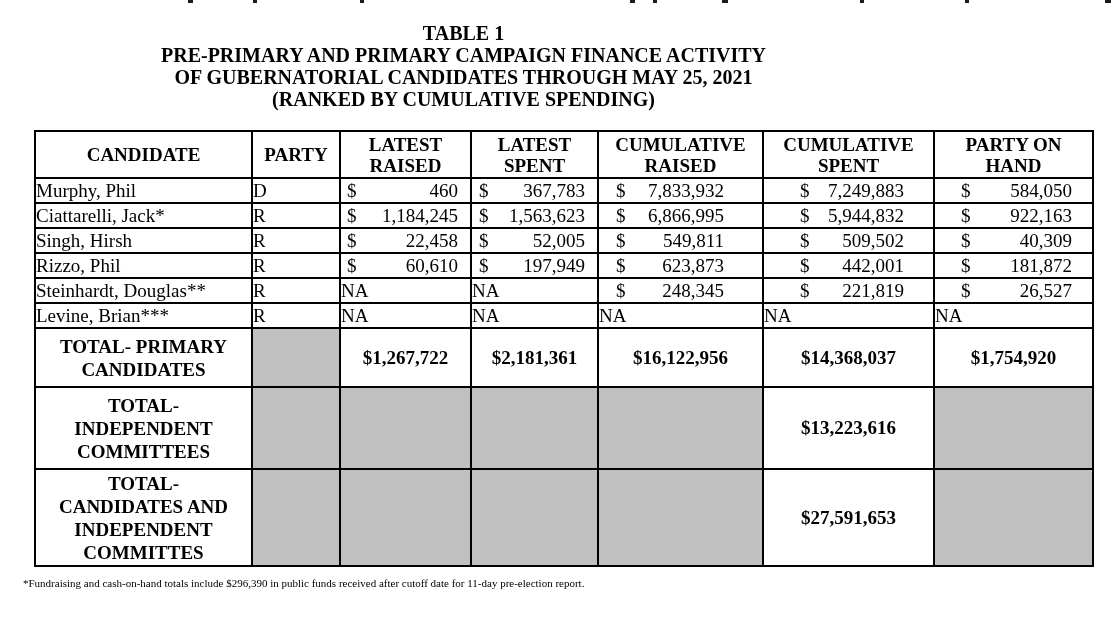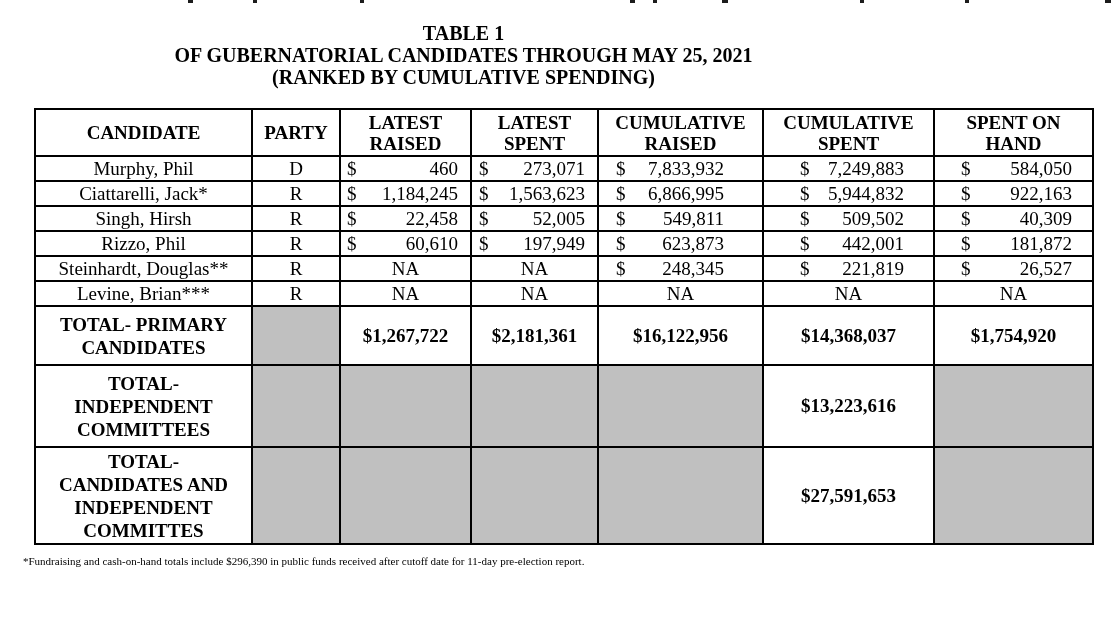--- a/index.html
+++ b/index.html
@@ -17,21 +17,21 @@
   .title div{white-space:nowrap;}
 
   table.fin{
     border-collapse:collapse;table-layout:fixed;
     margin:20px 0 0 34px;width:1058px;font-size:19px;
   }
   .fin th,.fin td{border:2px solid #000;padding:0;vertical-align:middle;overflow:hidden;}
   .fin th{font-weight:bold;font-size:19px;line-height:21px;text-align:center;}
   tr.hdr{height:47px;border-radius:9px;}
   tr.data{height:25px;}
-  td.ctr{text-align:center;}
+  td.ctr{}
   td.money .acct{display:flex;justify-content:space-between;align-items:baseline;}
   td.c3{padding:0 12px 0 6px;}
   td.c4{padding:0 12px 0 7px;}
   td.c5{padding:0 38px 0 17px;}
   td.c6{padding:0 29px 0 36px;}
   td.c7{padding:0 20px 0 26px;}
   tr.t1{height:59px;} tr.t2{height:82px;} tr.t3{height:97px;}
   td.label{font-weight:bold;text-align:center;line-height:23px;}
   td.gray{background:#c0c0c0;}
   td.val{text-align:center;font-weight:bold;}
@@ -50,20 +50,21 @@
     <i class="frag" style="left:630px;width:5px;"></i>
     <i class="frag" style="left:653px;width:4px;"></i>
     <i class="frag" style="left:722px;width:6px;"></i>
     <i class="frag" style="left:860px;width:4px;"></i>
     <i class="frag" style="left:965px;width:4px;"></i>
     <i class="frag" style="left:1105px;width:6px;"></i>
   </div>
 
   <div class="title">
     <div>TABLE 1</div>
+    <div>PRE-PRIMARY AND PRIMARY CAMPAIGN FINANCE ACTIVITY</div>
     <div>OF GUBERNATORIAL CANDIDATES THROUGH MAY 25, 2021</div>
     <div>(RANKED BY CUMULATIVE SPENDING)</div>
   </div>
 
   <table class="fin">
     <colgroup>
       <col style="width:217px">
         <col style="width:88px">
         <col style="width:131px">
         <col style="width:127px">
@@ -89,39 +90,39 @@
           </th>
         <th>
             <div>CUMULATIVE</div>
             <div>RAISED</div>
           </th>
         <th>
             <div>CUMULATIVE</div>
             <div>SPENT</div>
           </th>
         <th>
-            <div>SPENT ON</div>
+            <div>PARTY ON</div>
             <div>HAND</div>
           </th>
       </tr>
     </thead>
     <tbody>
       <tr class="data">
         <td class="ctr">Murphy, Phil</td>
         <td class="ctr">D</td>
         <td class="money c3">
             <div class="acct">
               <span>$</span>
               <span>460</span>
             </div>
           </td>
         <td class="money c4">
             <div class="acct">
               <span>$</span>
-              <span>273,071</span>
+              <span>367,783</span>
             </div>
           </td>
         <td class="money c5">
             <div class="acct">
               <span>$</span>
               <span>7,833,932</span>
             </div>
           </td>
         <td class="money c6">
             <div class="acct">

